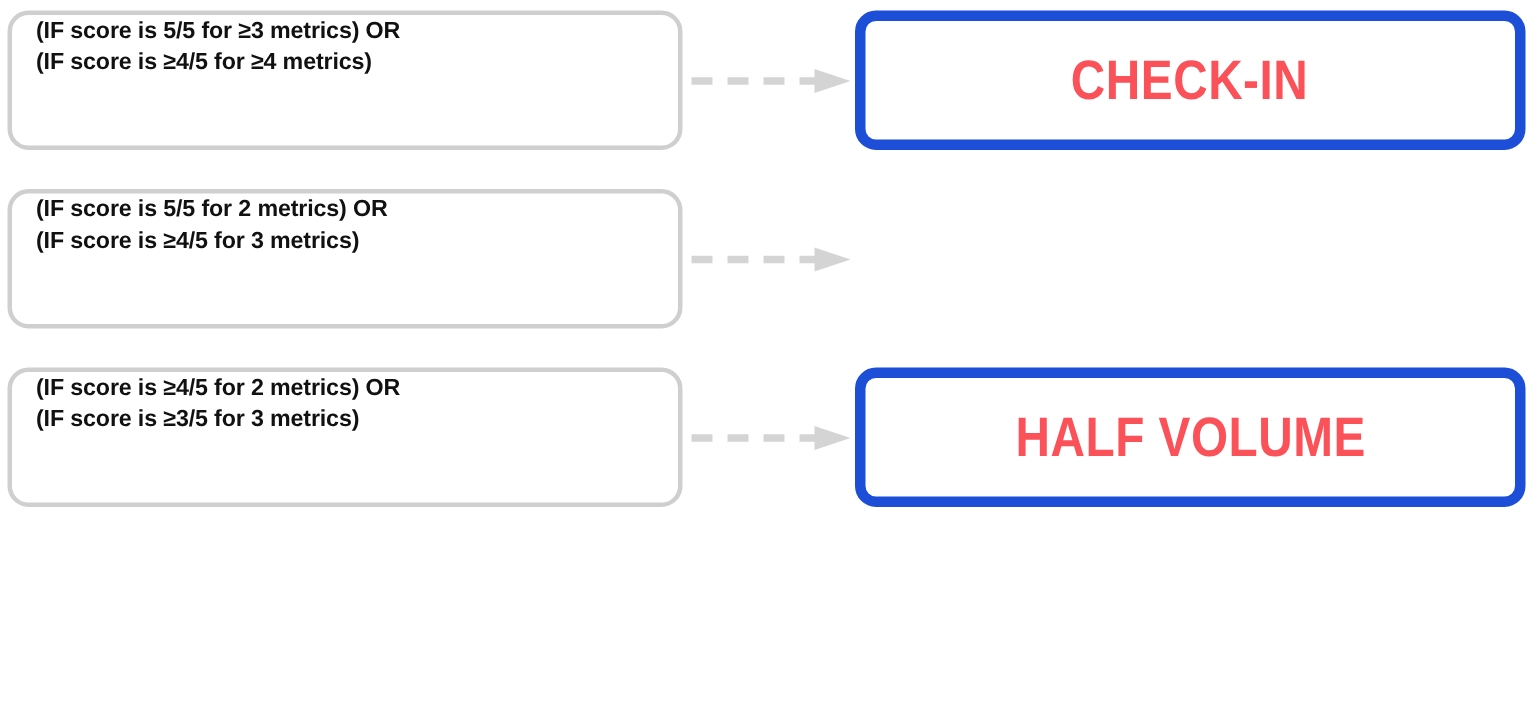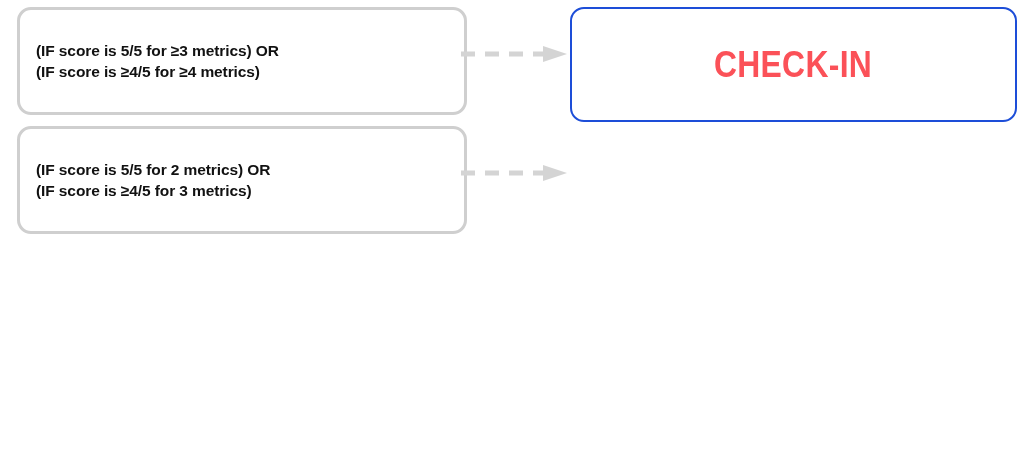--- a/index.html
+++ b/index.html
@@ -27,30 +27,30 @@
     display: flex;
     align-items: center;
   }
   .row-0 { top: 7px; }
   .row-1 { top: 126px; }
   .row-2 { top: 245px; }
   .row-3 { top: 372px; }
 
   .condition-box {
     position: absolute;
-    left: 17px;
+    left: 5px;
     top: 0;
     width: 450px;
-    height: 108px;
+    height: 93px;
     box-sizing: border-box;
     background: #ffffff;
     border: 3px solid #cfcfcf;
     border-radius: 14px;
     display: flex;
-    align-items: center;
+    align-items: flex-start;
     padding: 0 16px;
   }
   .condition-text {
     font-size: 15.5px;
     font-weight: bold;
     color: #111111;
     line-height: 21px;
     letter-spacing: -0.1px;
     white-space: pre-line;
   }
@@ -66,24 +66,24 @@
   }
   .connector svg {
     display: block;
   }
 
   .outcome-box {
     position: absolute;
     left: 570px;
     top: 0;
     width: 447px;
-    height: 115px;
+    height: 93px;
     box-sizing: border-box;
     background: #ffffff;
-    border: 2px solid #1d4ed8;
+    border: 7px solid #1d4ed8;
     border-radius: 14px;
     display: flex;
     align-items: center;
     justify-content: center;
   }
   .outcome-text {
     font-family: "Liberation Sans Narrow", "Liberation Sans", sans-serif;
     font-size: 37px;
     font-weight: bold;
     color: #fb5158;
@@ -120,15 +120,30 @@
 (IF score is ≥4/5 for 3 metrics)</div>
     </div>
     <div class="connector">
       <svg width="115" height="20" viewBox="0 0 115 20" aria-hidden="true">
         <line x1="6" y1="10" x2="92" y2="10" stroke="#d4d4d4" stroke-width="5" stroke-dasharray="14 10"></line>
         <polygon points="88,2 112,10 88,18" fill="#d4d4d4"></polygon>
       </svg>
     </div>
   </div>
 
+  <div class="rule-row row-2">
+    <div class="condition-box">
+      <div class="condition-text">(IF score is ≥4/5 for 2 metrics) OR
+(IF score is ≥3/5 for 3 metrics)</div>
+    </div>
+    <div class="connector">
+      <svg width="115" height="20" viewBox="0 0 115 20" aria-hidden="true">
+        <line x1="6" y1="10" x2="92" y2="10" stroke="#d4d4d4" stroke-width="5" stroke-dasharray="14 10"></line>
+        <polygon points="88,2 112,10 88,18" fill="#d4d4d4"></polygon>
+      </svg>
+    </div>
+    <div class="outcome-box">
+      <div class="outcome-text">HALF VOLUME</div>
+    </div>
+  </div>
 
 
 </div>
 
 </body></html>

